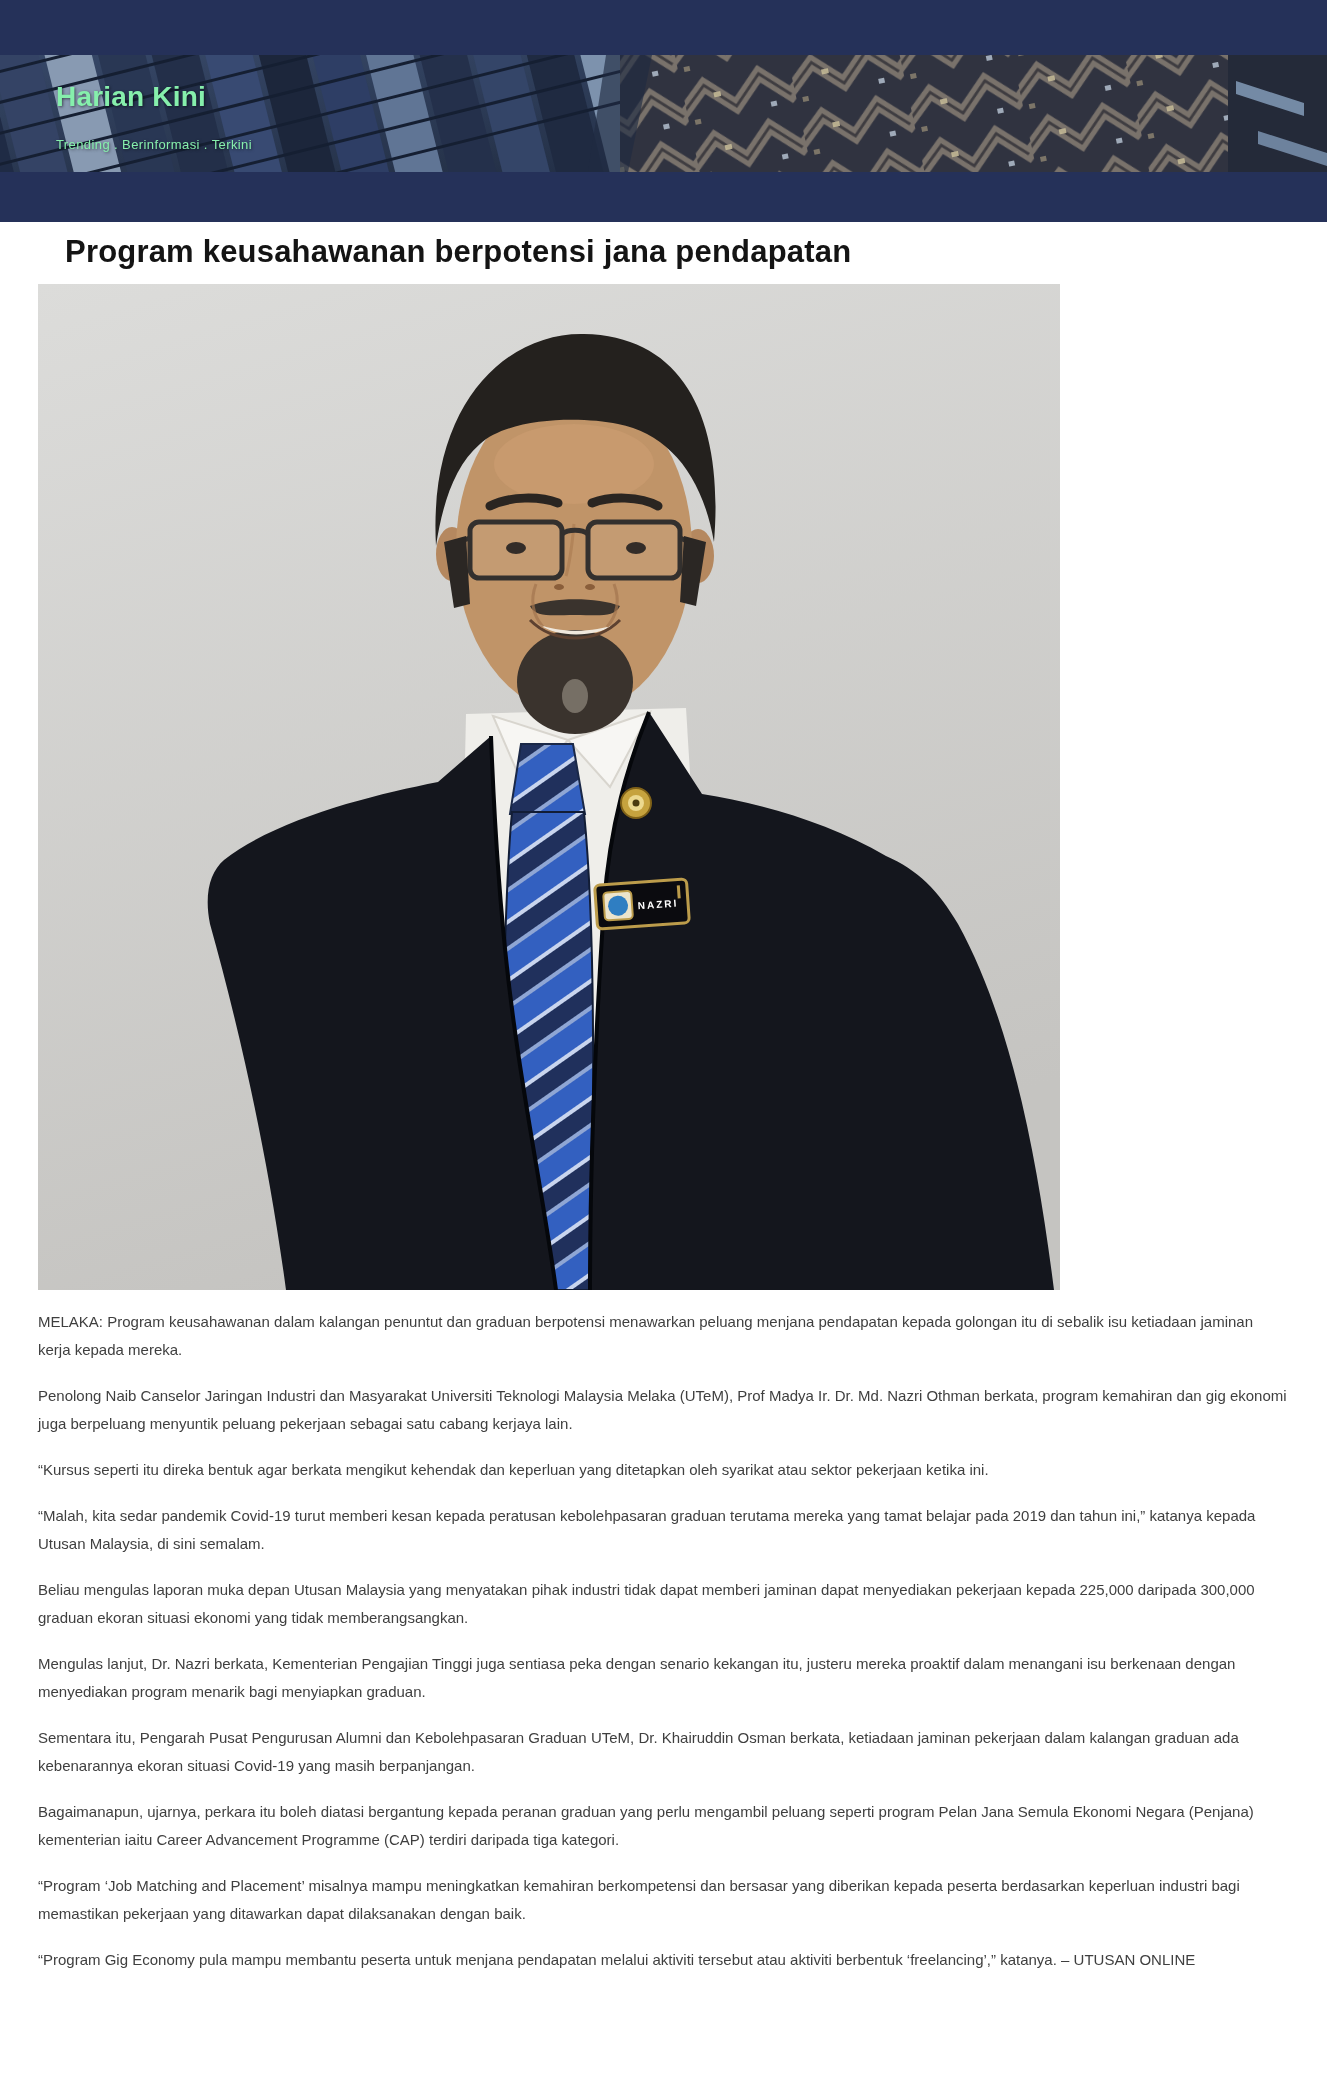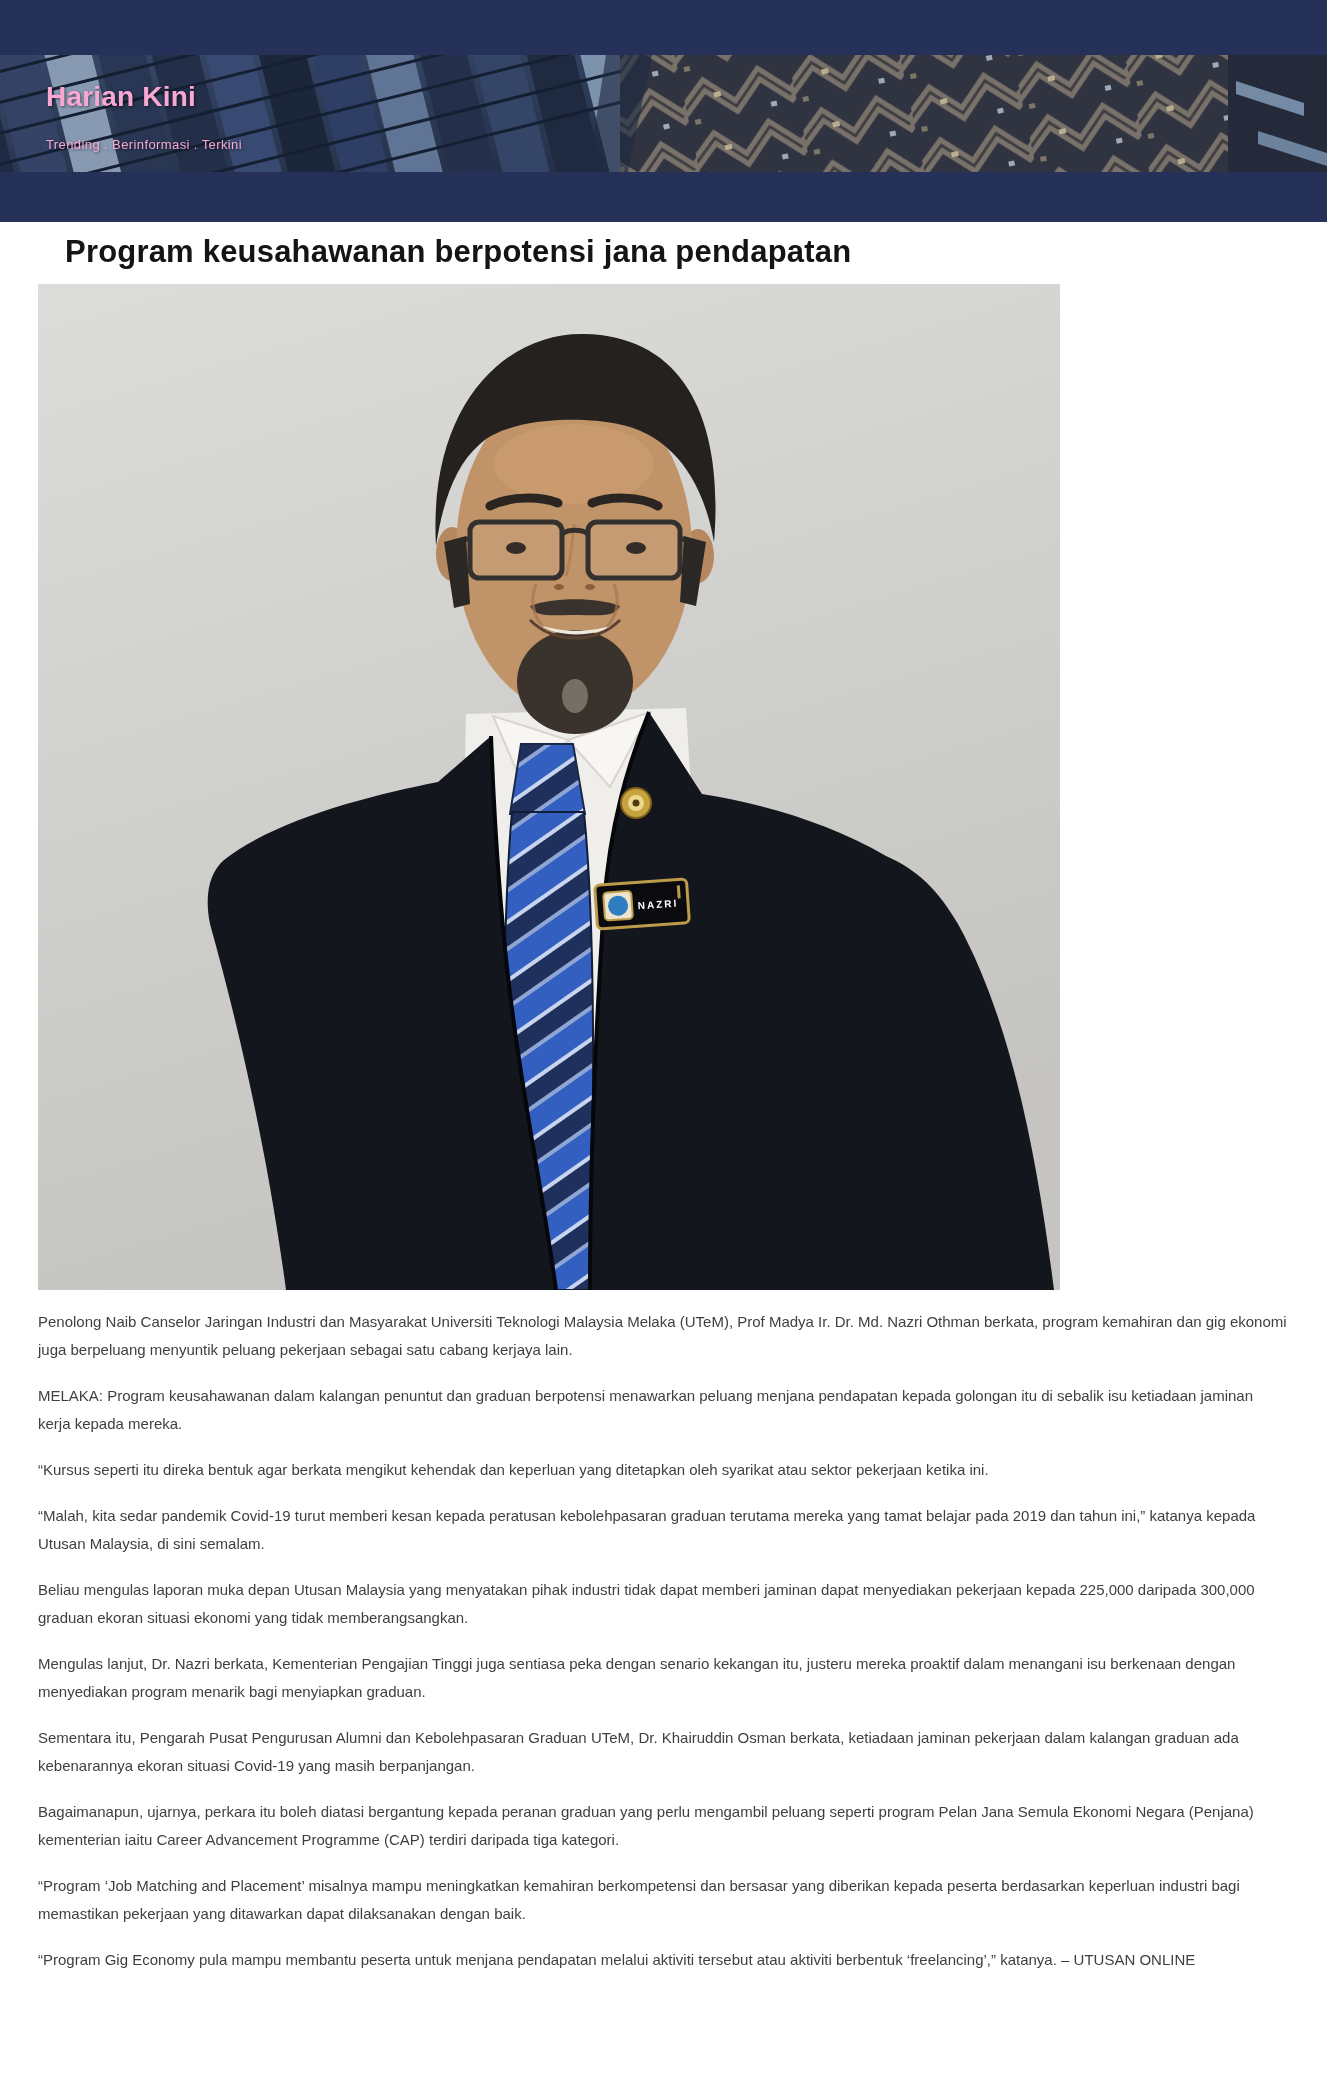--- a/index.html
+++ b/index.html
@@ -7,21 +7,21 @@
     width:1327px;
     background:#ffffff;
     font-family:"Liberation Sans","DejaVu Sans",sans-serif;
     color:#3f3f3f;
   }
   
   .topbar{height:55px;background:#253159;}
   .midbar{height:50px;background:#253159;}
   .banner{position:relative;height:117px;background:#2a3850;overflow:hidden;}
   .banner svg{position:absolute;inset:0;width:100%;height:100%;display:block;}
-  .brand{position:absolute;left:46px;top:26px;color:#f9a8d4;text-shadow:1px 1px 3px rgba(0,0,0,.55);}
+  .brand{position:absolute;left:56px;top:26px;color:#86efac;text-shadow:1px 1px 3px rgba(0,0,0,.55);}
   .brand h1{margin:0;font-size:28px;line-height:32px;font-weight:700;letter-spacing:.2px;}
   .brand .tagline{margin-top:24px;font-size:13px;font-weight:500;letter-spacing:.4px;}
   
   main{padding:0 38px 18px 38px;}
   h2.article-title{
     margin:12px 0 14px 27px;
     font-size:31px;line-height:36px;
     font-weight:700;letter-spacing:.2px;
     color:#141414;
   }
@@ -178,22 +178,22 @@
         <path d="M642 254 L666 264" stroke="#33302e" stroke-width="5" fill="none"></path>
       </g>
 
       <path d="M398 262 C390 118 470 48 546 50 C648 52 686 138 676 258 C664 190 630 150 580 140 C540 132 470 134 442 160 C416 182 404 222 398 262 Z" fill="#24211e"></path>
       <path d="M406 258 L428 252 L432 320 L416 324 Z" fill="#2b2724"></path>
       <path d="M646 252 L668 258 L658 322 L642 318 Z" fill="#2b2724"></path>
     </svg>
   </figure>
 
   <div class="article-body">
+      <p>MELAKA: Program keusahawanan dalam kalangan penuntut dan graduan berpotensi menawarkan peluang menjana pendapatan kepada golongan itu di sebalik isu ketiadaan jaminan kerja kepada mereka.</p>
       <p>Penolong Naib Canselor Jaringan Industri dan Masyarakat Universiti Teknologi Malaysia Melaka (UTeM), Prof Madya Ir. Dr. Md. Nazri Othman berkata, program kemahiran dan gig ekonomi juga berpeluang menyuntik peluang pekerjaan sebagai satu cabang kerjaya lain.</p>
-      <p>MELAKA: Program keusahawanan dalam kalangan penuntut dan graduan berpotensi menawarkan peluang menjana pendapatan kepada golongan itu di sebalik isu ketiadaan jaminan kerja kepada mereka.</p>
       <p>“Kursus seperti itu direka bentuk agar berkata mengikut kehendak dan keperluan yang ditetapkan oleh syarikat atau sektor pekerjaan ketika ini.</p>
       <p>“Malah, kita sedar pandemik Covid-19 turut memberi kesan kepada peratusan kebolehpasaran graduan terutama mereka yang tamat belajar pada 2019 dan tahun ini,” katanya kepada Utusan Malaysia, di sini semalam.</p>
       <p>Beliau mengulas laporan muka depan Utusan Malaysia yang menyatakan pihak industri tidak dapat memberi jaminan dapat menyediakan pekerjaan kepada 225,000 daripada 300,000 graduan ekoran situasi ekonomi yang tidak memberangsangkan.</p>
       <p>Mengulas lanjut, Dr. Nazri berkata, Kementerian Pengajian Tinggi juga sentiasa peka dengan senario kekangan itu, justeru mereka proaktif dalam menangani isu berkenaan dengan menyediakan program menarik bagi menyiapkan graduan.</p>
       <p>Sementara itu, Pengarah Pusat Pengurusan Alumni dan Kebolehpasaran Graduan UTeM, Dr. Khairuddin Osman berkata, ketiadaan jaminan pekerjaan dalam kalangan graduan ada kebenarannya ekoran situasi Covid-19 yang masih berpanjangan.</p>
       <p>Bagaimanapun, ujarnya, perkara itu boleh diatasi bergantung kepada peranan graduan yang perlu mengambil peluang seperti program Pelan Jana Semula Ekonomi Negara (Penjana) kementerian iaitu Career Advancement Programme (CAP) terdiri daripada tiga kategori.</p>
       <p>“Program ‘Job Matching and Placement’ misalnya mampu meningkatkan kemahiran berkompetensi dan bersasar yang diberikan kepada peserta berdasarkan keperluan industri bagi memastikan pekerjaan yang ditawarkan dapat dilaksanakan dengan baik.</p>
       <p>“Program Gig Economy pula mampu membantu peserta untuk menjana pendapatan melalui aktiviti tersebut atau aktiviti berbentuk ‘freelancing’,” katanya. – UTUSAN ONLINE</p>
     </div>
 

